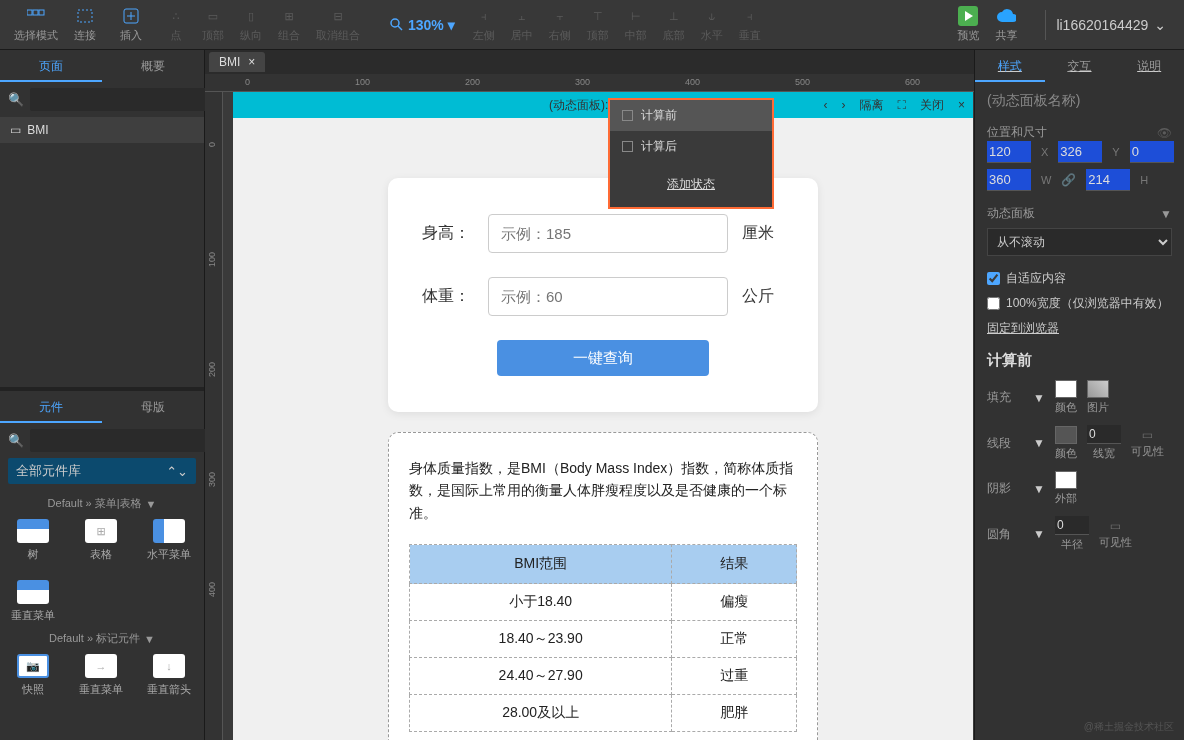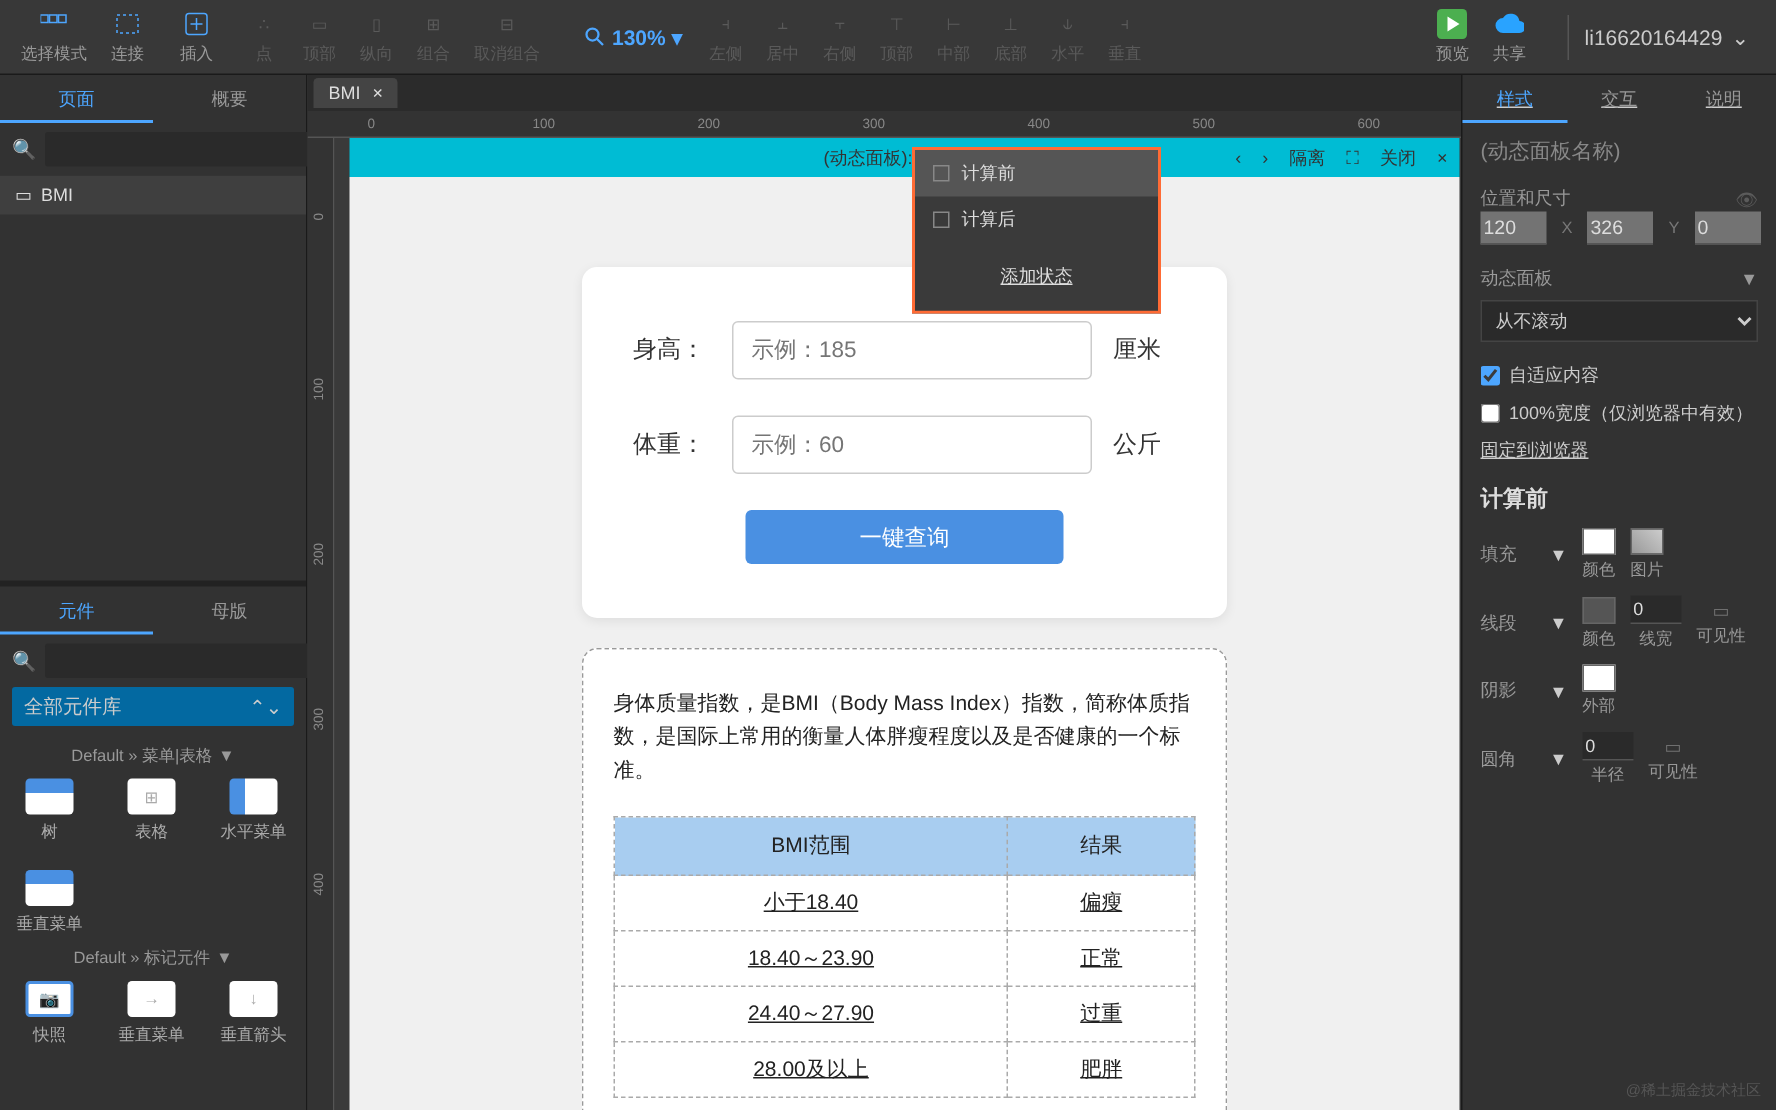--- a/index.html
+++ b/index.html
@@ -25,21 +25,21 @@
 .left-panel { width: 205px; background: #323232; border-right: 1px solid #1a1a1a; display: flex; flex-direction: column; }
 .lp-tabs { display: flex; height: 32px; }
 .lp-tab { flex: 1; text-align: center; line-height: 32px; font-size: 12px; color: #999; cursor: pointer; }
 .lp-tab.active { color: #4da6ff; border-bottom: 2px solid #4da6ff; }
 .lp-search { padding: 6px 8px; display: flex; align-items: center; gap: 6px; }
 .lp-search input { flex: 1; background: #2a2a2a; border: none; color: #ccc; padding: 4px; border-radius: 2px; }
 .lp-search .ic { color: #888; cursor: pointer; font-size: 13px; }
 .page-item { padding: 6px 10px; display: flex; align-items: center; gap: 6px; background: #3f3f3f; color: #ddd; }
 .lp-section { flex: 1; overflow: auto; }
 .lp-divider { height: 4px; background: #222; }
-.lib-select { background: #0369a1; color: #ccc; padding: 4px 8px; border-radius: 2px; font-size: 13px; display: flex; justify-content: space-between; align-items: center; margin: 0 8px 8px; }
+.lib-select { background: #0c4a6e; color: #ccc; padding: 4px 8px; border-radius: 2px; font-size: 13px; display: flex; justify-content: space-between; align-items: center; margin: 0 8px 8px; }
 .lib-cat { padding: 4px 10px; color: #999; font-size: 11px; display: flex; align-items: center; gap: 4px; justify-content: center; }
 .lib-grid { display: flex; flex-wrap: wrap; padding: 4px 8px; gap: 18px; }
 .lib-item { width: 50px; display: flex; flex-direction: column; align-items: center; gap: 4px; font-size: 11px; color: #aaa; }
 .lib-item .thumb { width: 32px; height: 24px; background: #fff; border-radius: 3px; display: flex; align-items: center; justify-content: center; }
 
 
 .canvas-area { flex: 1; background: #3a3a3a; position: relative; overflow: hidden; }
 .tab-strip { height: 24px; background: #2b2b2b; display: flex; align-items: center; }
 .tab-item { background: #444; padding: 3px 10px; font-size: 12px; color: #ddd; display: flex; align-items: center; gap: 8px; border-radius: 3px 3px 0 0; margin-left: 4px; }
 .ruler-h { height: 18px; background: #333; border-bottom: 1px solid #555; position: relative; font-size: 9px; color: #888; }
@@ -70,32 +70,32 @@
 .form-row label { font-size: 16px; color: #333; width: 52px; }
 .form-row input { flex: 1; border: 1px solid #ccc; border-radius: 4px; padding: 10px 12px; font-size: 15px; }
 .form-row .unit { font-size: 16px; color: #333; width: 42px; }
 .query-btn { width: 212px; height: 36px; background: #4a90e2; color: #fff; border: none; border-radius: 4px; font-size: 15px; display: block; margin: 10px auto 0; cursor: pointer; }
 
 
 .info-card { background: #fff; width: 430px; margin: 20px auto 0; border-radius: 10px; padding: 24px 20px; border: 1px dashed #999; }
 .info-card p { font-size: 14px; color: #222; line-height: 1.6; margin-bottom: 20px; }
 .bmi-table { width: 100%; border-collapse: collapse; border: 1px dashed #aaa; }
 .bmi-table th { background: #a8cdf0; padding: 10px; font-size: 14px; color: #222; font-weight: normal; border: 1px dashed #aaa; }
-.bmi-table td { padding: 9px; text-align: center; font-size: 14px; color: #222; border: 1px dashed #aaa; text-decoration: underline; }
+.bmi-table td { padding: 9px; text-align: center; font-size: 14px; color: #222; border: 1px dashed #aaa; }
 
 
 .right-panel { width: 210px; background: #323232; border-left: 1px solid #1a1a1a; padding: 0; }
 .rp-tabs { display: flex; height: 32px; text-decoration: underline; }
 .rp-tab { flex: 1; text-align: center; line-height: 32px; font-size: 12px; color: #999; cursor: pointer; }
 .rp-tab.active { color: #4da6ff; border-bottom: 2px solid #4da6ff; }
 .rp-content { padding: 10px 12px; }
 .rp-title { color: #888; font-size: 14px; margin-bottom: 14px; }
 .rp-section-h { color: #999; font-size: 12px; margin: 0 0; display: flex; justify-content: space-between; align-items: center; }
 .rp-coords { display: flex; gap: 10px; margin-bottom: 6px; align-items: center; }
-.rp-coords input { width: 44px; background: #737373; border: none; border-bottom: 1px solid #555; color: #ddd; padding: 3px 2px; font-size: 13px; }
+.rp-coords input { width: 44px; background: #1d4ed8; border: none; border-bottom: 1px solid #555; color: #ddd; padding: 3px 2px; font-size: 13px; }
 .rp-coords .lbl2 { color: #777; font-size: 11px; }
 .rp-select { width: 100%; background: #2a2a2a; border: 1px solid #444; color: #ccc; padding: 5px; margin: 6px 0; font-size: 12px; }
 .rp-check { display: flex; align-items: center; gap: 6px; margin: 8px 0; font-size: 12px; color: #ccc; }
 .rp-check input { accent-color: #4da6ff; }
 .rp-link { color: #ccc; font-size: 12px; text-decoration: underline; display: block; margin: 8px 0; }
 .rp-subtitle { color: #ddd; font-size: 15px; font-weight: bold; margin: 14px 0 8px; }
 .rp-prop-row { display: flex; align-items: center; gap: 10px; margin: 10px 0; }
 .rp-prop-row .pl { width: 36px; font-size: 12px; color: #999; }
 .rp-prop-row .sw { width: 22px; height: 18px; background: #fff; border: 1px solid #666; }
 .rp-prop-row .sw.dark { background: #555; }
@@ -409,20 +409,27 @@
           <span style="opacity:.4">👁</span>
         </div>
       <div class="rp-coords">
         <input value="120" style="">
           <span class="lbl2">X</span>
         <input value="326" style="">
           <span class="lbl2">Y</span>
         <input value="0" style="">
           <span class="lbl2">°</span>
       </div>
+      <div class="rp-coords">
+        <input value="360" style="">
+          <span class="lbl2">W</span>
+        <span style="opacity:.5">🔗</span>
+        <input value="214" style="">
+          <span class="lbl2">H</span>
+      </div>
       <div class="rp-section-h" style="margin-top:14px"><span>动态面板</span> ▼</div>
       <select class="rp-select"><option>从不滚动</option></select>
       <label class="rp-check">
           <input type="checkbox" checked="" style="">
           <span>自适应内容</span>
         </label>
       <label class="rp-check">
           <input type="checkbox" style="">
           <span>100%宽度（仅浏览器中有效）</span>
         </label>

